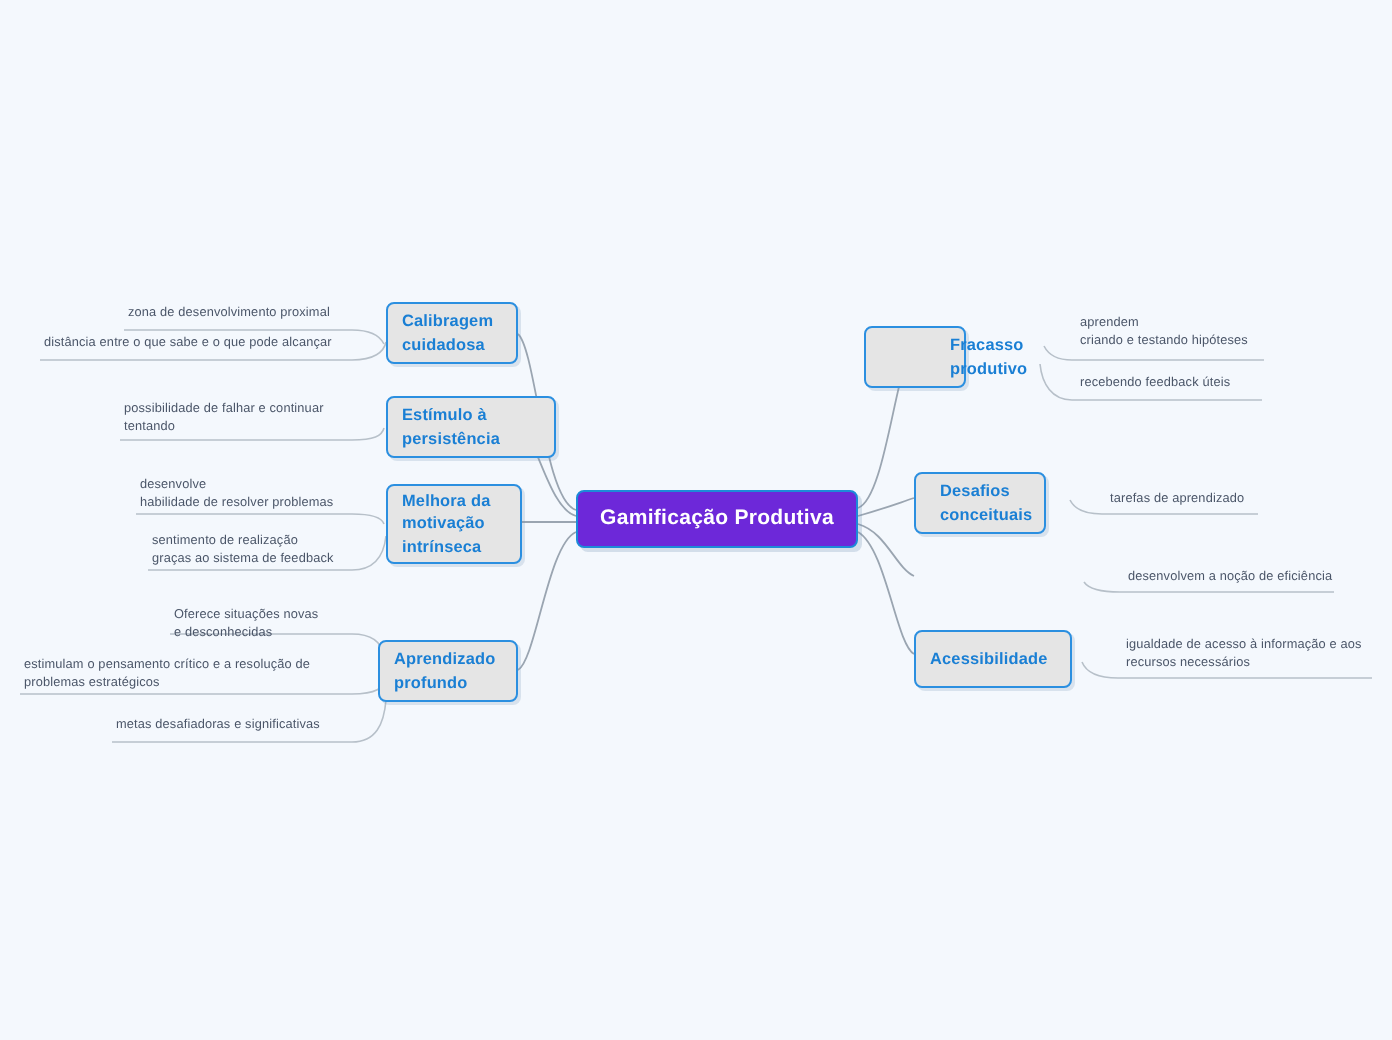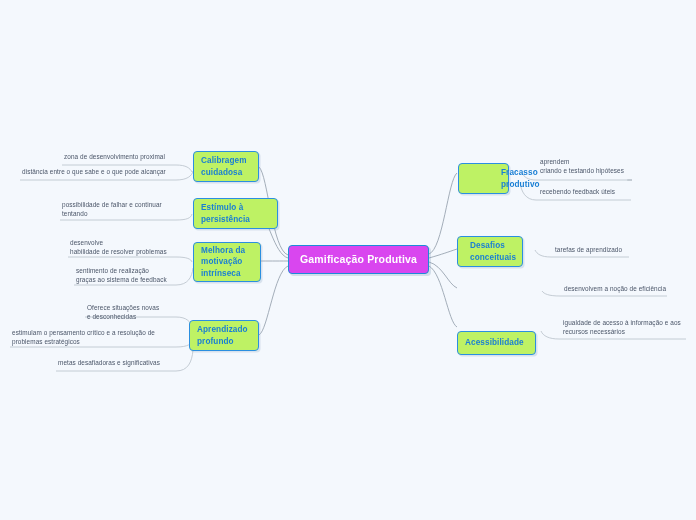--- a/index.html
+++ b/index.html
@@ -22,36 +22,36 @@
     position: absolute;
     left: 0;
     top: 0;
     width: 696px;
     height: 520px;
     pointer-events: none;
   }
   .node {
     position: absolute;
     box-sizing: border-box;
-    background: #bef264;
+    background: #e5e5e5;
     border: 1.4px solid #2b8fe0;
     border-radius: 4px;
     color: #1a7fd4;
     font-weight: bold;
     font-size: 8.2px;
     line-height: 1.35;
     letter-spacing: 0.1px;
     display: flex;
     align-items: center;
     padding: 3px 7px;
     box-shadow: 1.5px 1.5px 0 rgba(120,150,180,0.22);
     white-space: pre-line;
   }
   .node.center {
-    background: #d946ef;
+    background: #6d28d9;
     border-color: #1d8ad8;
     color: #ffffff;
     font-size: 10.5px;
     justify-content: center;
     letter-spacing: 0.15px;
     box-shadow: 2px 2px 0 rgba(110,145,180,0.25);
   }
   .leaf {
     position: absolute;
     box-sizing: border-box;
@@ -118,29 +118,29 @@
   <div class="node" style="left:189px; top:320px; width:70px; height:31px;">
     <span>Aprendizado
 profundo</span>
   </div>
   <div class="node" style="left:193px; top:242px; width:68px; height:40px;">
     <span>Melhora da
 motivação
 intrínseca</span>
   </div>
 
-  <div class="node" style="left:458px; top:163px; width:36px; height:31px;padding-left:42px;">
+  <div class="node" style="left:432px; top:163px; width:36px; height:31px;padding-left:42px;">
     <span>Fracasso
 produtivo</span>
   </div>
   <div class="node" style="left:457px; top:236px; width:66px; height:31px;padding-left:12px;">
     <span>Desafios
 conceituais</span>
   </div>
-  <div class="node" style="left:457px; top:331px; width:79px; height:24px;">
+  <div class="node" style="left:457px; top:315px; width:79px; height:29px;">
     <span>Acessibilidade</span>
   </div>
 
   <div class="leaf" style="left:62px; top:152px; width:120px; text-align:left;">zona de desenvolvimento proximal</div>
   <div class="leaf" style="left:20px; top:167px; width:160px; text-align:left;">distância entre o que sabe e o que pode alcançar</div>
 
   <div class="leaf" style="left:60px; top:200px; width:125px; text-align:left;">possibilidade de falhar e continuar
 tentando</div>
 
   <div class="leaf" style="left:68px; top:238px; width:118px; text-align:left;">desenvolve

